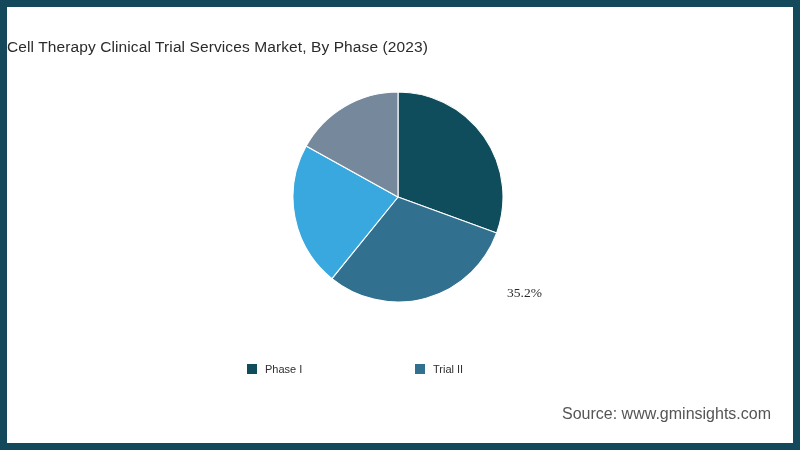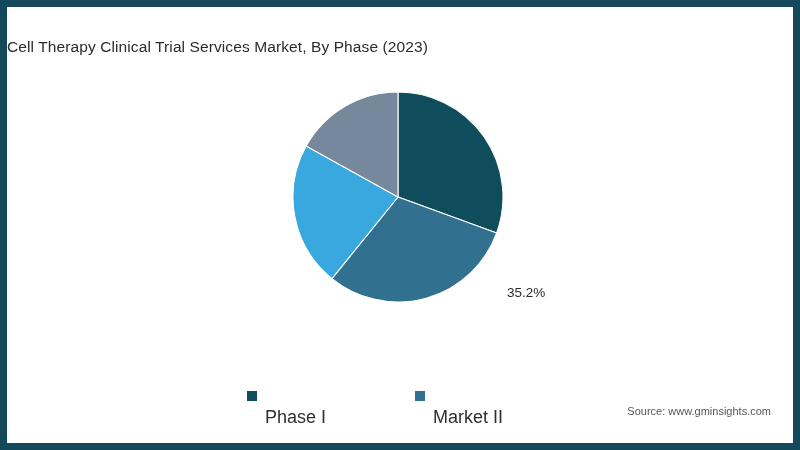--- a/index.html
+++ b/index.html
@@ -60,20 +60,21 @@
   }
 
   
   .data-label {
     position: absolute;
     left: 500px;
     top: 278px;
     font-size: 13.5px;
     color: #2b2b2b;
     white-space: nowrap;
+    font-family: Liberation Serif, serif;
   }
 
   
   .legend {
     position: absolute;
     left: 0;
     top: 356px;
     width: 800px;
     display: flex;
     justify-content: center;
@@ -88,32 +89,31 @@
     padding-left: 8px;
     box-sizing: border-box;
   }
   .legend-swatch {
     width: 10px;
     height: 10px;
     margin-right: 8px;
     flex: 0 0 auto;
   }
   .legend-label {
-    font-size: 18px;
+    font-size: 11px;
     color: #2f2f2f;
     white-space: nowrap;
-    margin-top: 44px;
   }
 
   
   .source {
     position: absolute;
     right: 22px;
     top: 398px;
-    font-size: 11px;
+    font-size: 16px;
     color: #555555;
     white-space: nowrap;
   }
 </style>
 </head>
 <body>
 
 <div id="figure">
   <div class="canvas">
 
@@ -140,20 +140,20 @@
 
     <div class="data-label">35.2%</div>
 
     <div class="legend" id="legend">
         <div class="legend-item">
           <span class="legend-swatch" style="background: rgb(15, 76, 92);"></span>
           <span class="legend-label">Phase I</span>
         </div>
         <div class="legend-item">
           <span class="legend-swatch" style="background: rgb(50, 112, 143);"></span>
-          <span class="legend-label">Market II</span>
+          <span class="legend-label">Trial II</span>
         </div>
       </div>
 
     <div class="source">Source: www.gminsights.com</div>
 
   </div>
 </div>
 
 </body></html>

